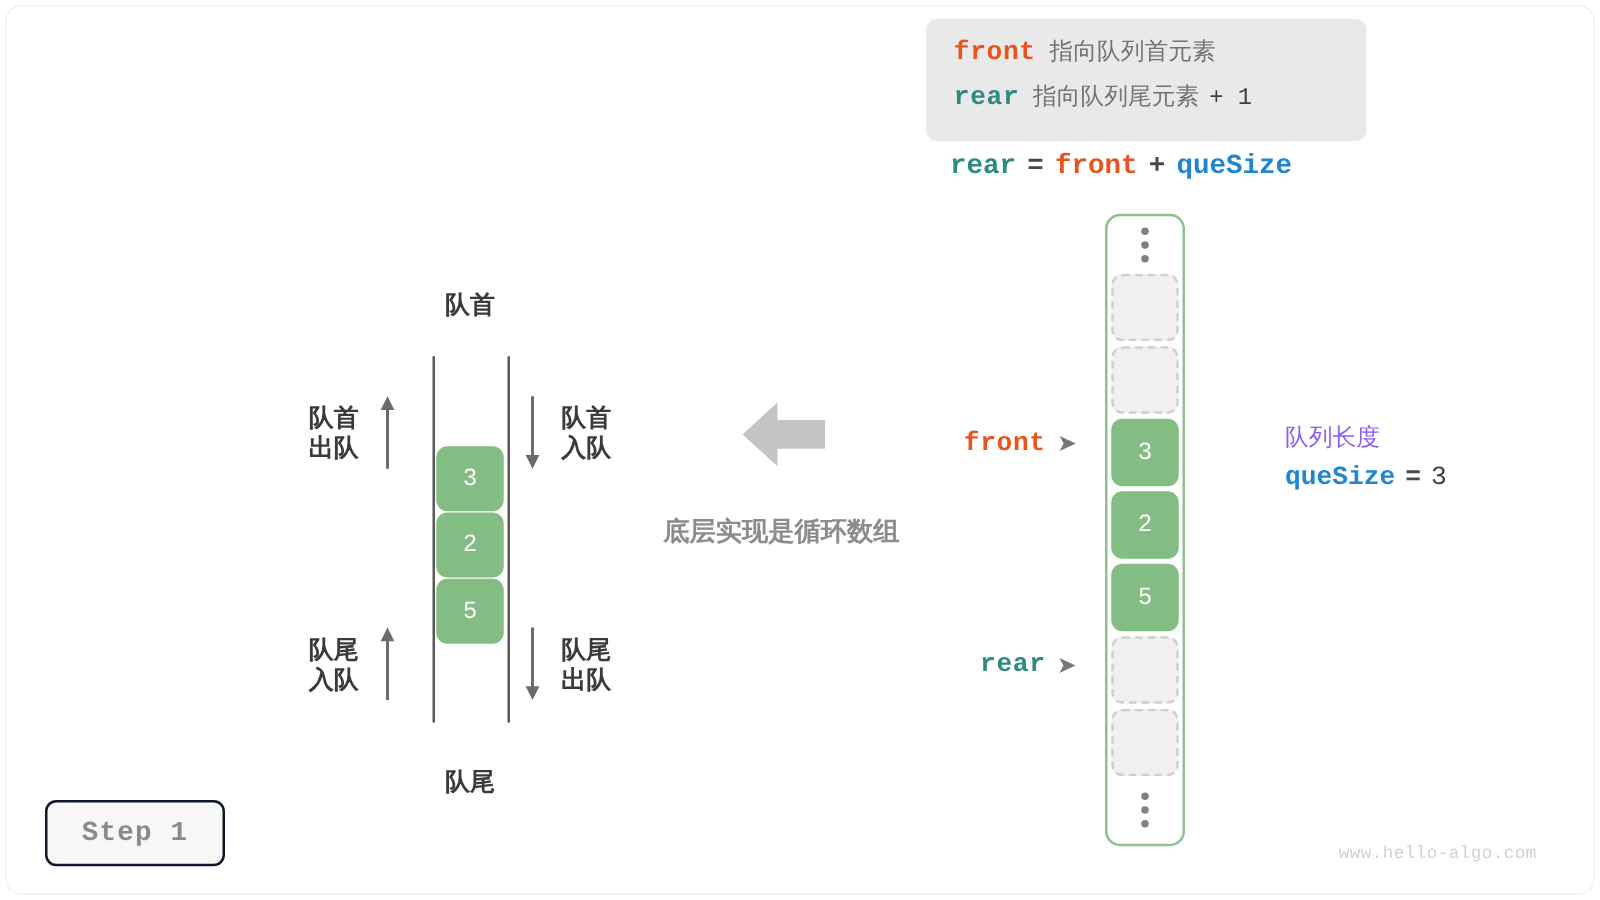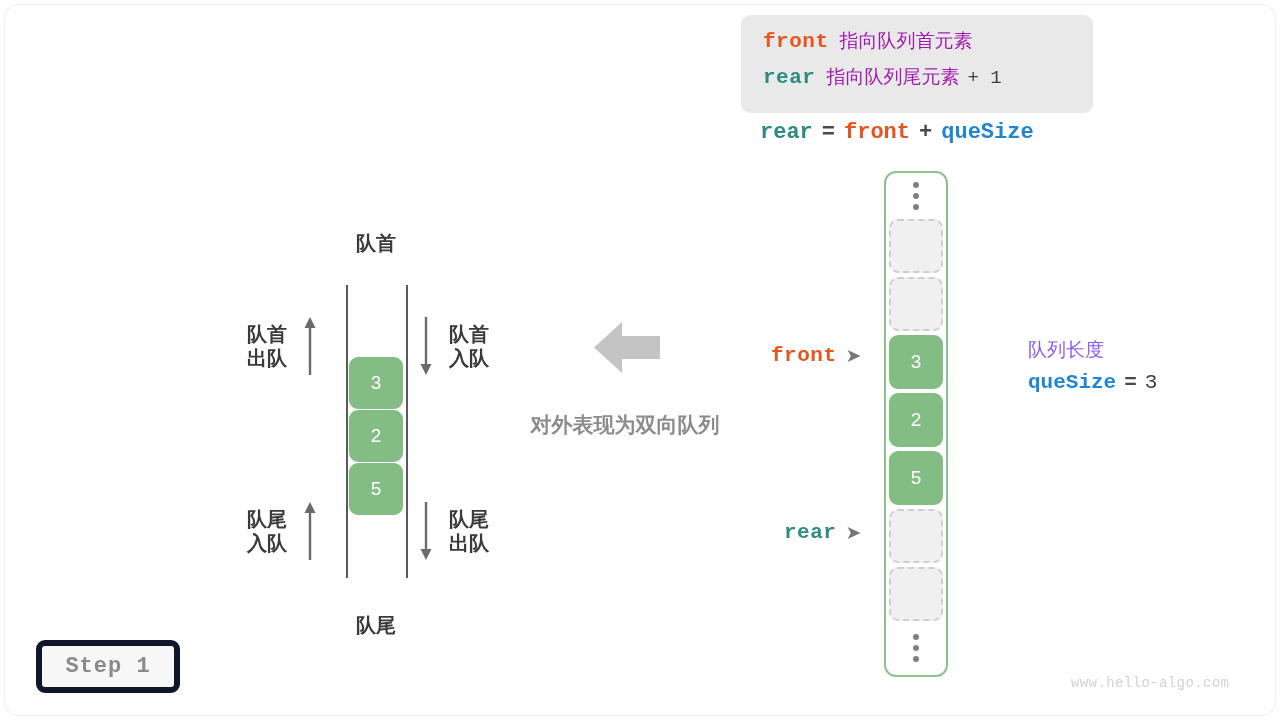--- a/index.html
+++ b/index.html
@@ -58,21 +58,21 @@
     height: 36px;
     white-space: nowrap;
   }
   .legend-key {
     font-size: 21px;
     font-weight: bold;
     letter-spacing: .5px;
   }
   .legend-text {
     font-size: 19px;
-    color: #a21caf;
+    color: #737373;
     margin-left: 11px;
   }
   .legend-suffix {
     font-size: 19px;
     color: #3f3f3f;
     margin-left: 8px;
   }
 
   
   #formula {
@@ -271,21 +271,21 @@
 
   
   #step-badge {
     position: absolute;
     left: 36px;
     top: 640px;
     width: 144px;
     height: 53px;
     box-sizing: border-box;
     background: #f7f7f7;
-    border: 6px solid #0f172a;
+    border: 2px solid #0f172a;
     border-radius: 9px;
     display: flex;
     align-items: center;
     justify-content: center;
     font-size: 22px;
     font-weight: bold;
     color: #8a8a8a;
     letter-spacing: 1px;
   }
 
@@ -441,20 +441,20 @@
       <span>队尾</span><br>
       <span>出队</span>
     </span>
   </div>
 
   <svg id="big-arrow" viewBox="0 0 70 55">
     <polygon points="2,27.5 30,2 30,16 68,16 68,39 30,39 30,53" fill="#c4c4c4"></polygon>
   </svg>
 
   <div id="center-note" class="cjk">
-    <div>对外表现为双向队列</div>
+    <div>底层实现是循环数组</div>
   </div>
 
   <div id="step-badge" class="mono">Step 1</div>
 
   <div id="watermark" class="mono">www.hello-algo.com</div>
 
 </div>
 
 </body></html>

